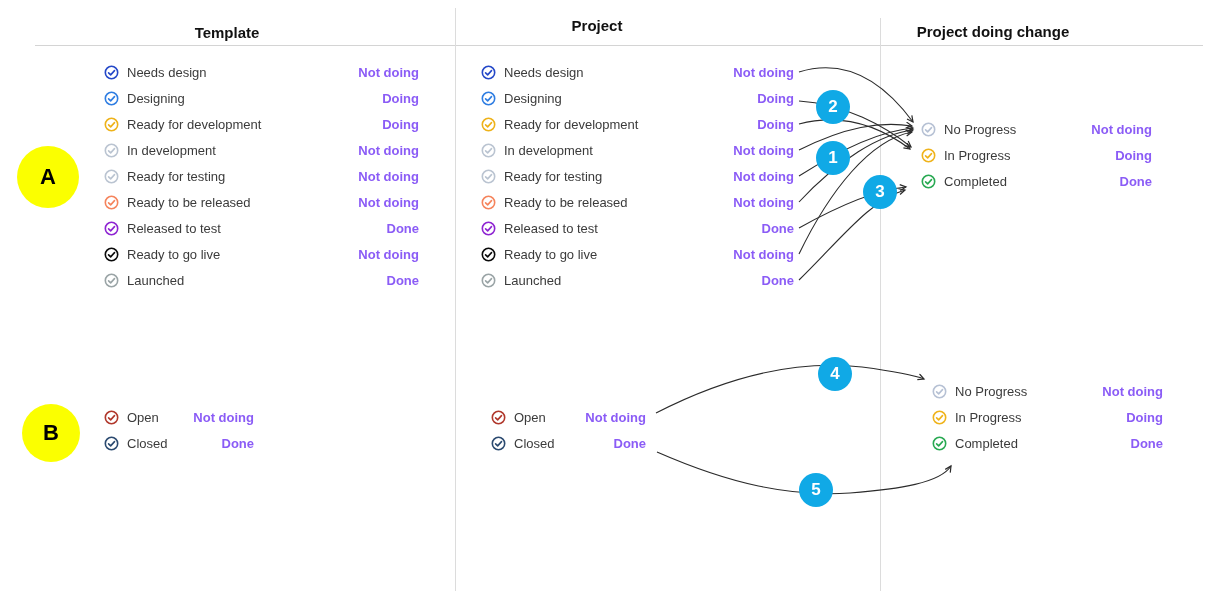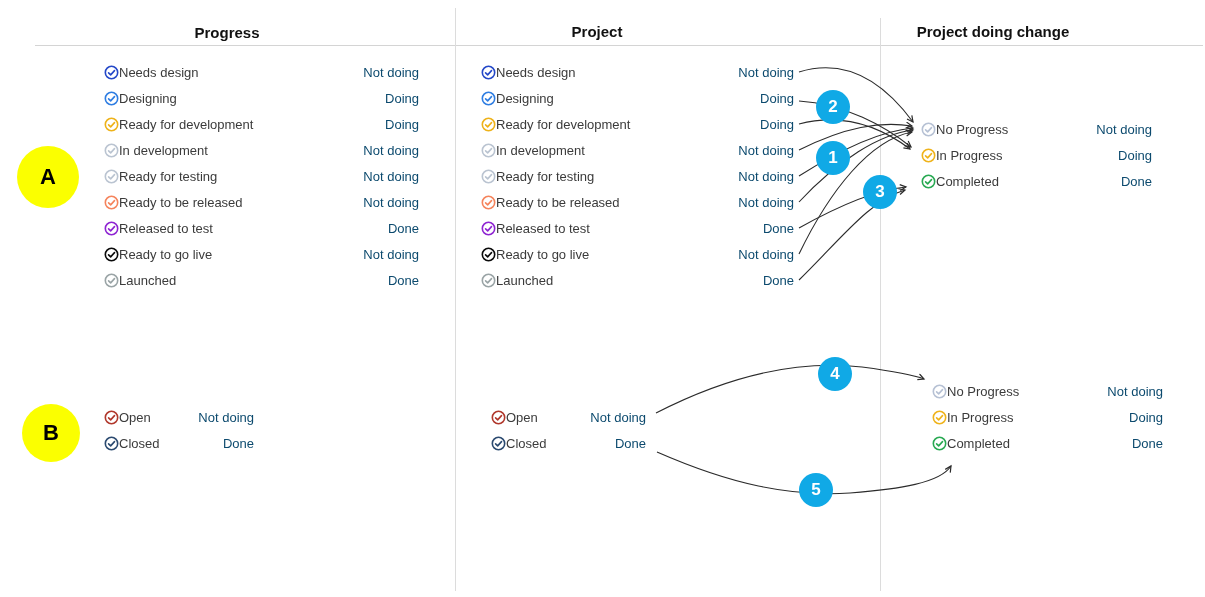--- a/index.html
+++ b/index.html
@@ -8,43 +8,43 @@
     font-family:"Liberation Sans",sans-serif;overflow:hidden;
     -webkit-font-smoothing:antialiased;
   }
   .col-header{
     position:absolute;transform:translateX(-50%);
     font-size:15px;font-weight:bold;color:#111;white-space:nowrap;
   }
   .hline{position:absolute;height:1px;background:#d4d4d4;}
   .vline{position:absolute;width:1px;background:#dcdcdc;}
   .rows{position:absolute;}
-  .row{display:flex;align-items:center;height:26px;}
+  .row{display:flex;align-items:center;height:26px;gap:8px;}
   .icon{width:15px;height:15px;flex:0 0 15px;display:flex;}
   .icon svg{width:15px;height:15px;display:block;}
   .st{fill:none;stroke-width:1.7;stroke-linecap:round;stroke-linejoin:round;}
   .lbl{font-size:13px;color:#3b3b3b;white-space:nowrap;}
-  .val{margin-left:auto;font-size:13px;font-weight:normal;color:#0c4a6e;white-space:nowrap;}
+  .val{margin-left:auto;font-size:13px;font-weight:bold;color:#8b5cf6;white-space:nowrap;}
   .marker-circle{
     position:absolute;border-radius:50%;display:flex;align-items:center;justify-content:center;
     font-weight:bold;color:#000;
   }
   .yellow{background:#fbff00;font-size:22px;}
   .callout{
     position:absolute;width:34px;height:34px;border-radius:50%;background:#10a9e6;
     display:flex;align-items:center;justify-content:center;
     color:#fff;font-weight:bold;font-size:17px;
   }
   #arrow-layer{position:absolute;left:0;top:0;pointer-events:none;}
 </style>
 </head>
 <body>
 
-<div class="col-header" style="left:227px;top:24px;">Progress</div>
-<div class="col-header" style="left:597px;top:23px;">Project</div>
+<div class="col-header" style="left:227px;top:24px;">Template</div>
+<div class="col-header" style="left:597px;top:17px;">Project</div>
 <div class="col-header" style="left:993px;top:23px;">Project doing change</div>
 
 <div class="hline" style="left:35px;top:45px;width:1168px;"></div>
 <div class="vline" style="left:455px;top:8px;height:583px;"></div>
 <div class="vline" style="left:880px;top:18px;height:573px;"></div>
 
 <svg id="arrow-layer" width="1205" height="597" viewBox="0 0 1205 597">
   <defs>
     <marker id="ah" markerWidth="9" markerHeight="9" refX="7" refY="3.5" orient="auto" markerUnits="userSpaceOnUse">
       <path d="M1,0.5 L7,3.5 L1,6.5" fill="none" stroke="#2b2b2b" stroke-width="1.2"></path>

